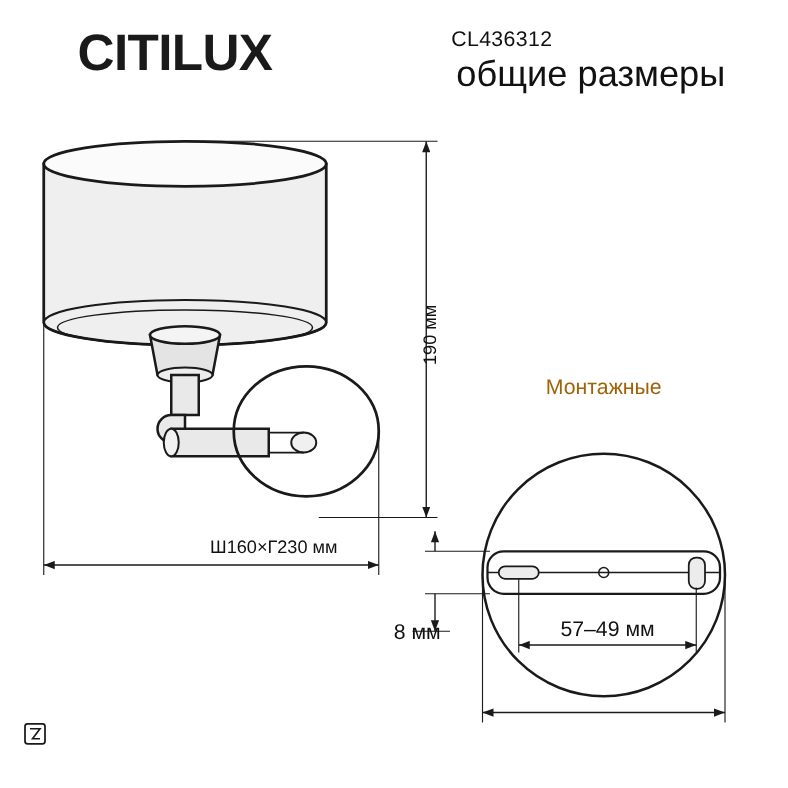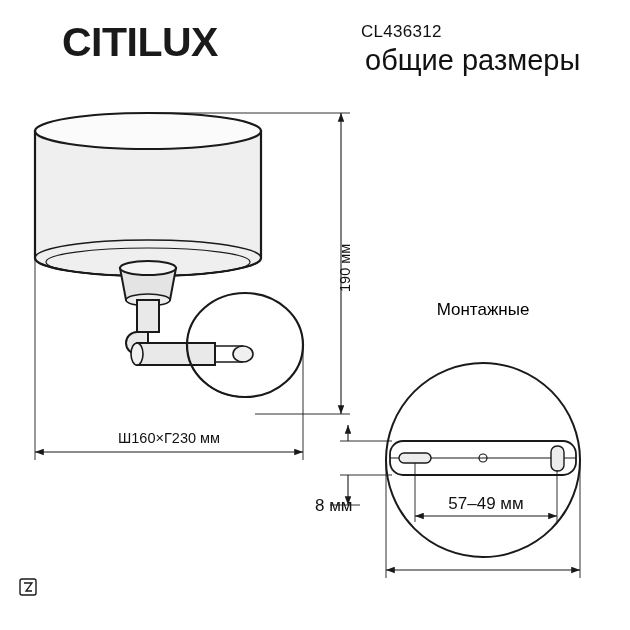--- a/index.html
+++ b/index.html
@@ -78,21 +78,21 @@
     width: 630px; height: 630px;
   }
   .mnt-title {
     position: absolute;
     left: 403px;
     top: 299px;
     width: 160px;
     text-align: center;
     font-size: 17px;
     line-height: 22px;
-    color: #000000;
+    color: #a16207;
   }
 </style>
 </head>
 <body>
 
 <div class="page">
 
   <div class="brand">
     <span>CITILUX</span>
   </div>
@@ -192,21 +192,21 @@
     </g>
 
     <g>
       <rect x="20" y="579" width="16" height="16" rx="2" fill="none" stroke="#1a1a1a" stroke-width="1.4"></rect>
       <path d="M24,583 L32,583 L26,591 L32,591" fill="none" stroke="#1a1a1a" stroke-width="1.3"></path>
     </g>
   </svg>
 
   <div class="lbl vert" style="left:337px; top:292px;">190 мм</div>
 
-  <div class="lbl ctr" style="left:68px; top:430px; width:202px;">Ш160×Г230 мм</div>
+  <div class="lbl ctr" style="left:68px; top:430px; width:202px;text-align:right;">Ш160×Г230 мм</div>
 
   <div class="lbl big ctr" style="left:416px; top:494px; width:140px;">57–49 мм</div>
 
   <div class="lbl big" style="left:315px; top:496px;">8 мм</div>
 
 
 
 </div>
 
 </body></html>

